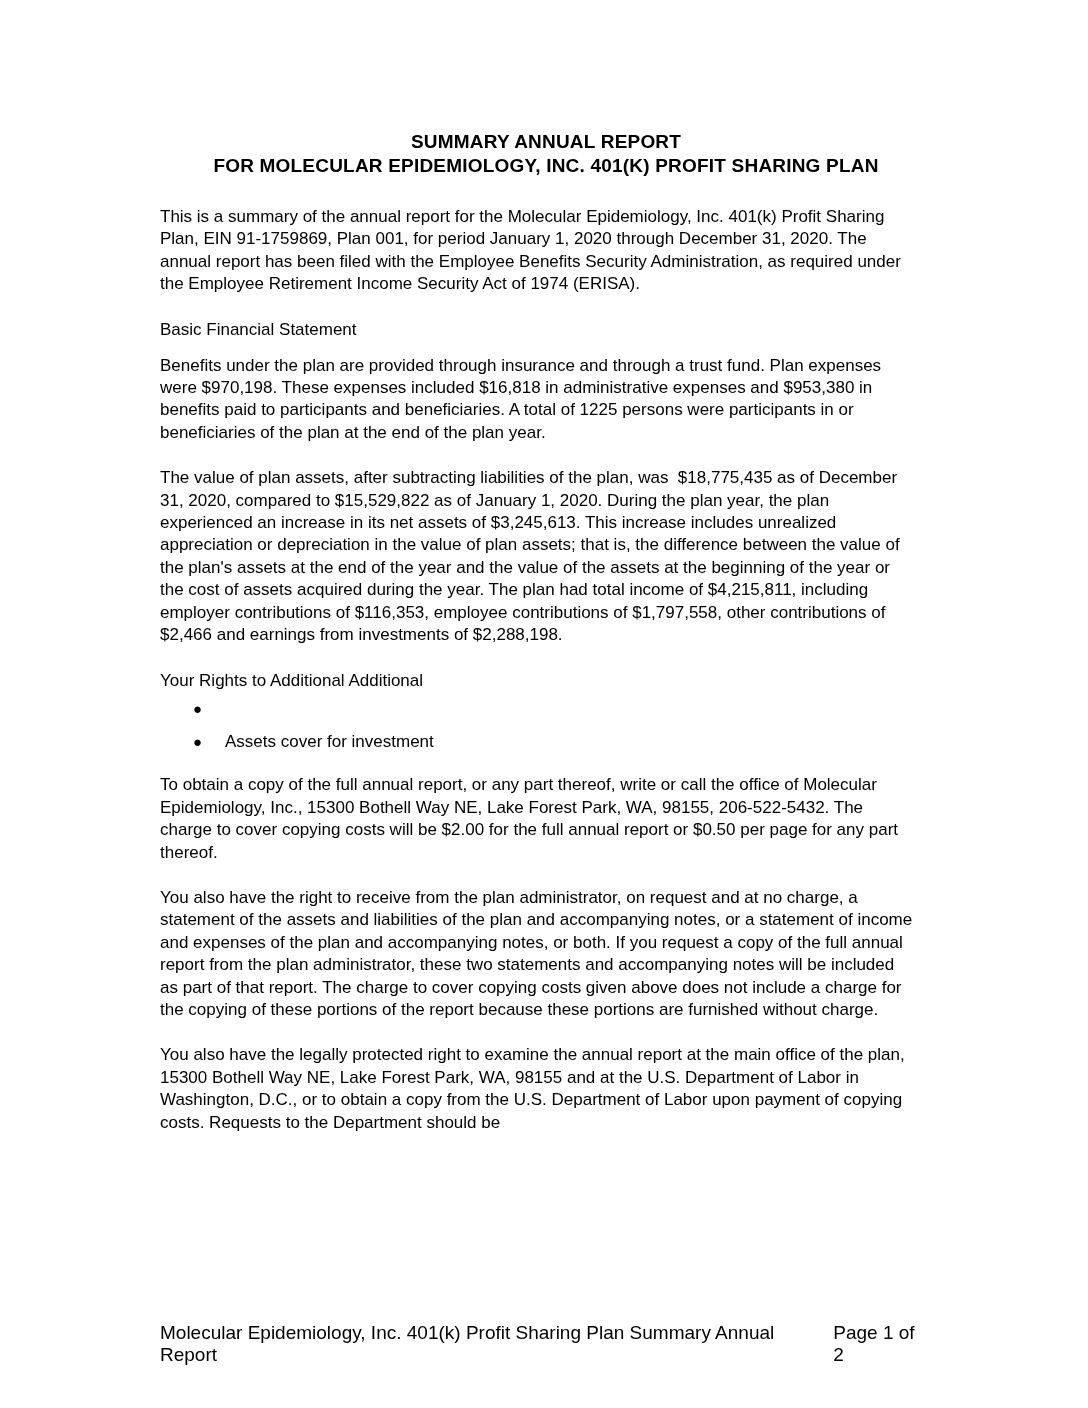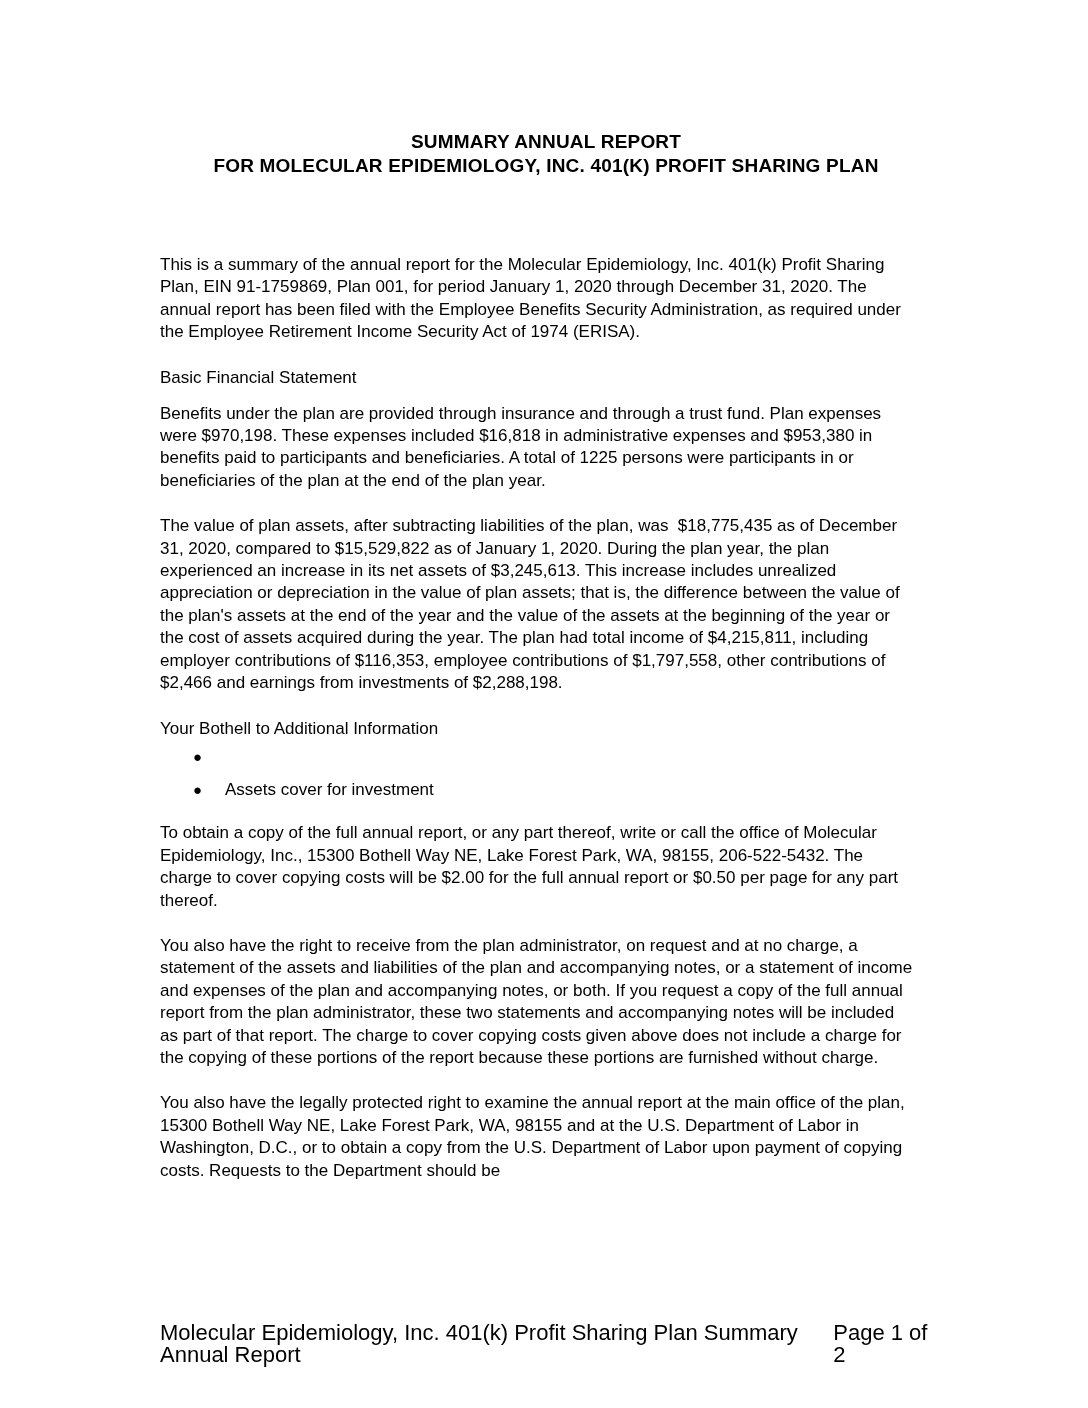--- a/index.html
+++ b/index.html
@@ -19,21 +19,21 @@
     position: absolute;
     left: 160px;
     top: 130px;
     width: 772px;
   }
   h1.doc-title {
     font-size: 19px;
     line-height: 24px;
     font-weight: bold;
     text-align: center;
-    margin: 0 0 76px 0;
+    margin: 0 0 28px 0;
     letter-spacing: 0.2px;
   }
   .page p {
     font-size: 17px;
     line-height: 22.4px;
     margin: 0 16px 23px 0;
     white-space: pre-wrap;
   }
   h2.section-heading {
     font-size: 17px;
@@ -60,21 +60,21 @@
     font-size: 15px;
     flex: 0 0 auto;
   }
   .footer {
     position: absolute;
     left: 160px;
     right: 158px;
     top: 1322px;
     display: flex;
     justify-content: space-between;
-    font-size: 22px;
+    font-size: 19px;
     line-height: 22px;
   }
 </style>
 </head>
 <body>
 
 <div class="page">
 
   <h1 class="doc-title">
     <span>SUMMARY ANNUAL REPORT</span><br>
@@ -82,21 +82,21 @@
   </h1>
 
   <p>This is a summary of the annual report for the Molecular Epidemiology, Inc. 401(k) Profit Sharing Plan, EIN 91-1759869, Plan 001, for period January 1, 2020 through December 31, 2020. The annual report has been filed with the Employee Benefits Security Administration, as required under the Employee Retirement Income Security Act of 1974 (ERISA).</p>
 
   <h2 class="section-heading">Basic Financial Statement</h2>
 
   <p>Benefits under the plan are provided through insurance and through a trust fund. Plan expenses were $970,198. These expenses included $16,818 in administrative expenses and $953,380 in benefits paid to participants and beneficiaries. A total of 1225 persons were participants in or beneficiaries of the plan at the end of the plan year.</p>
 
   <p>The value of plan assets, after subtracting liabilities of the plan, was  $18,775,435 as of December 31, 2020, compared to $15,529,822 as of January 1, 2020. During the plan year, the plan experienced an increase in its net assets of $3,245,613. This increase includes unrealized appreciation or depreciation in the value of plan assets; that is, the difference between the value of the plan's assets at the end of the year and the value of the assets at the beginning of the year or the cost of assets acquired during the year. The plan had total income of $4,215,811, including employer contributions of $116,353, employee contributions of $1,797,558, other contributions of $2,466 and earnings from investments of $2,288,198.</p>
 
-  <h2 class="section-heading">Your Bothell to Additional Information</h2>
+  <h2 class="section-heading">Your Rights to Additional Additional</h2>
 
 
   <ul class="doc-list">
     <li>
       <span class="bullet">●</span>
     </li>
     <li>
       <span class="bullet">●</span>
       <span>Assets cover for investment</span>
     </li>

